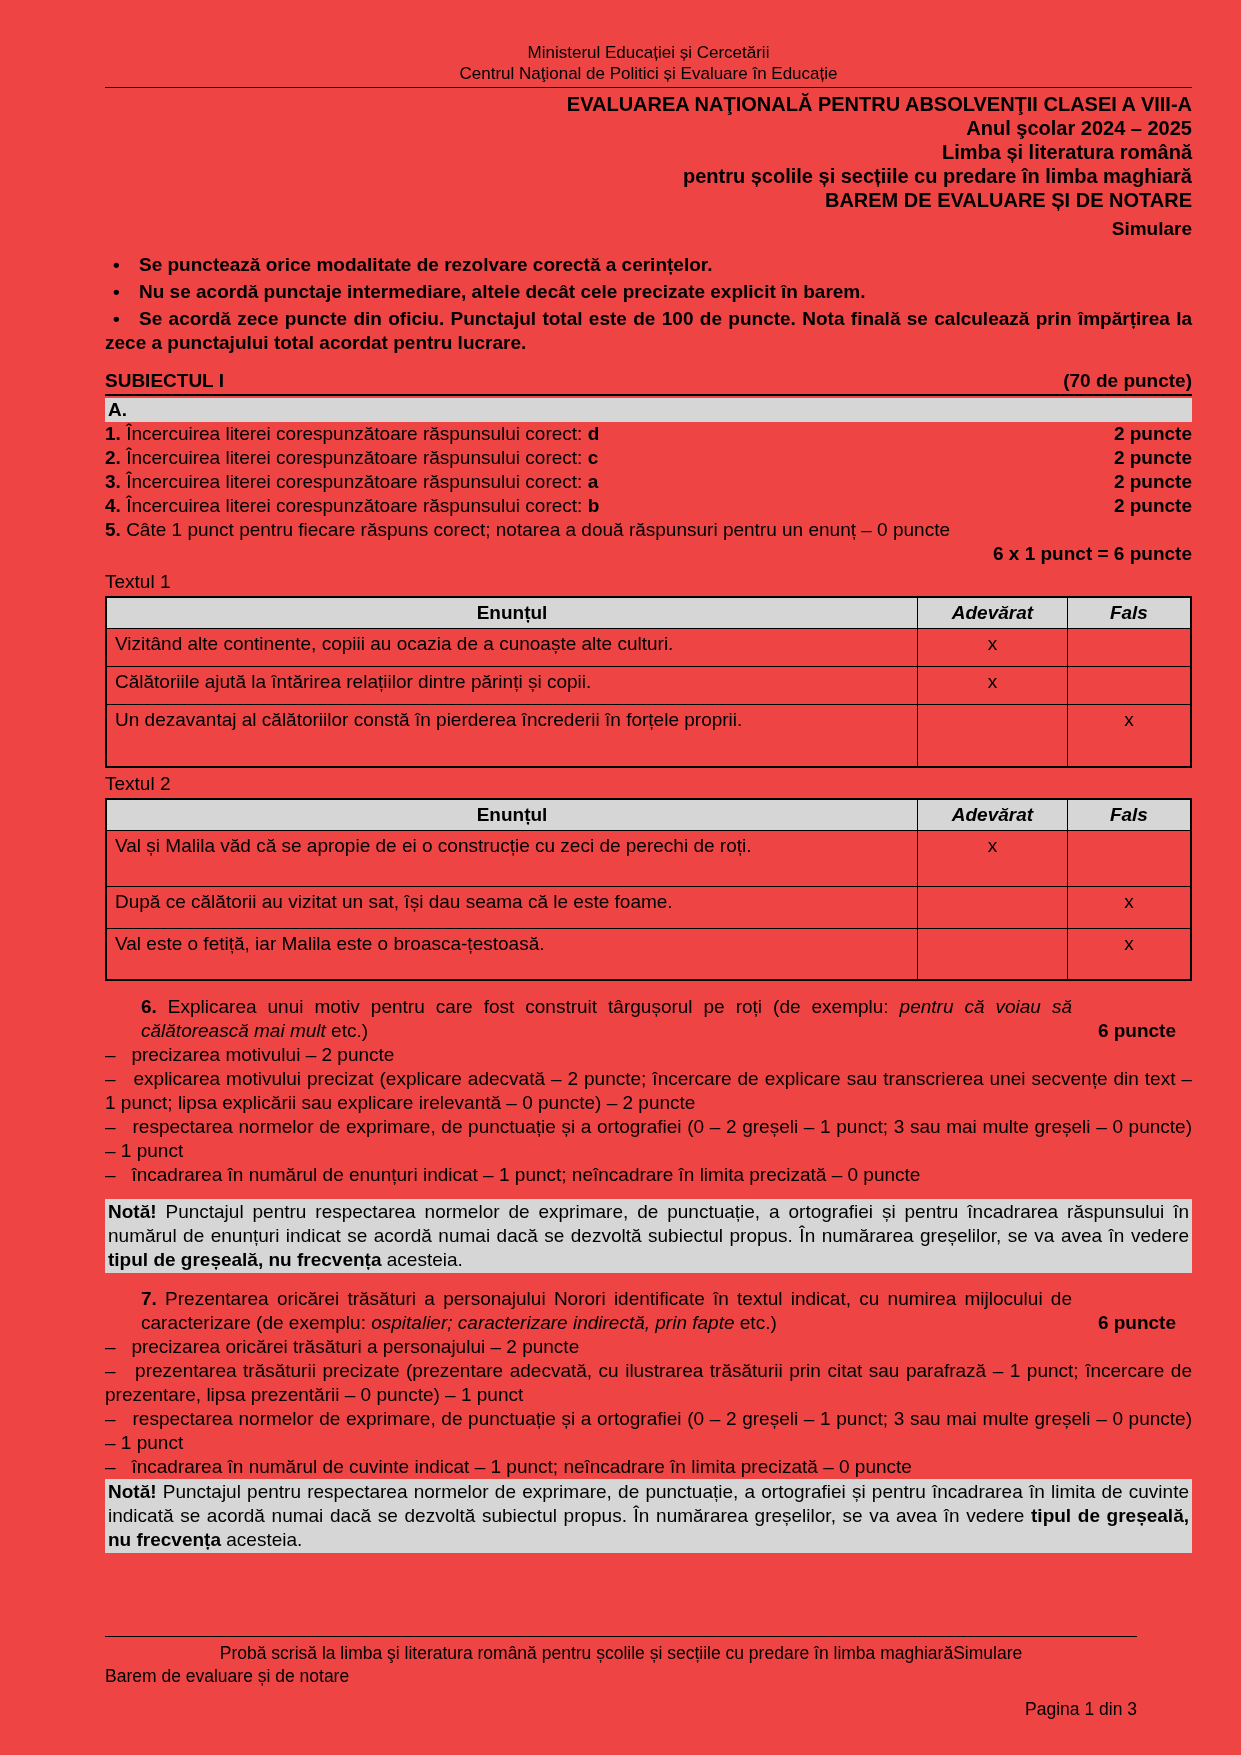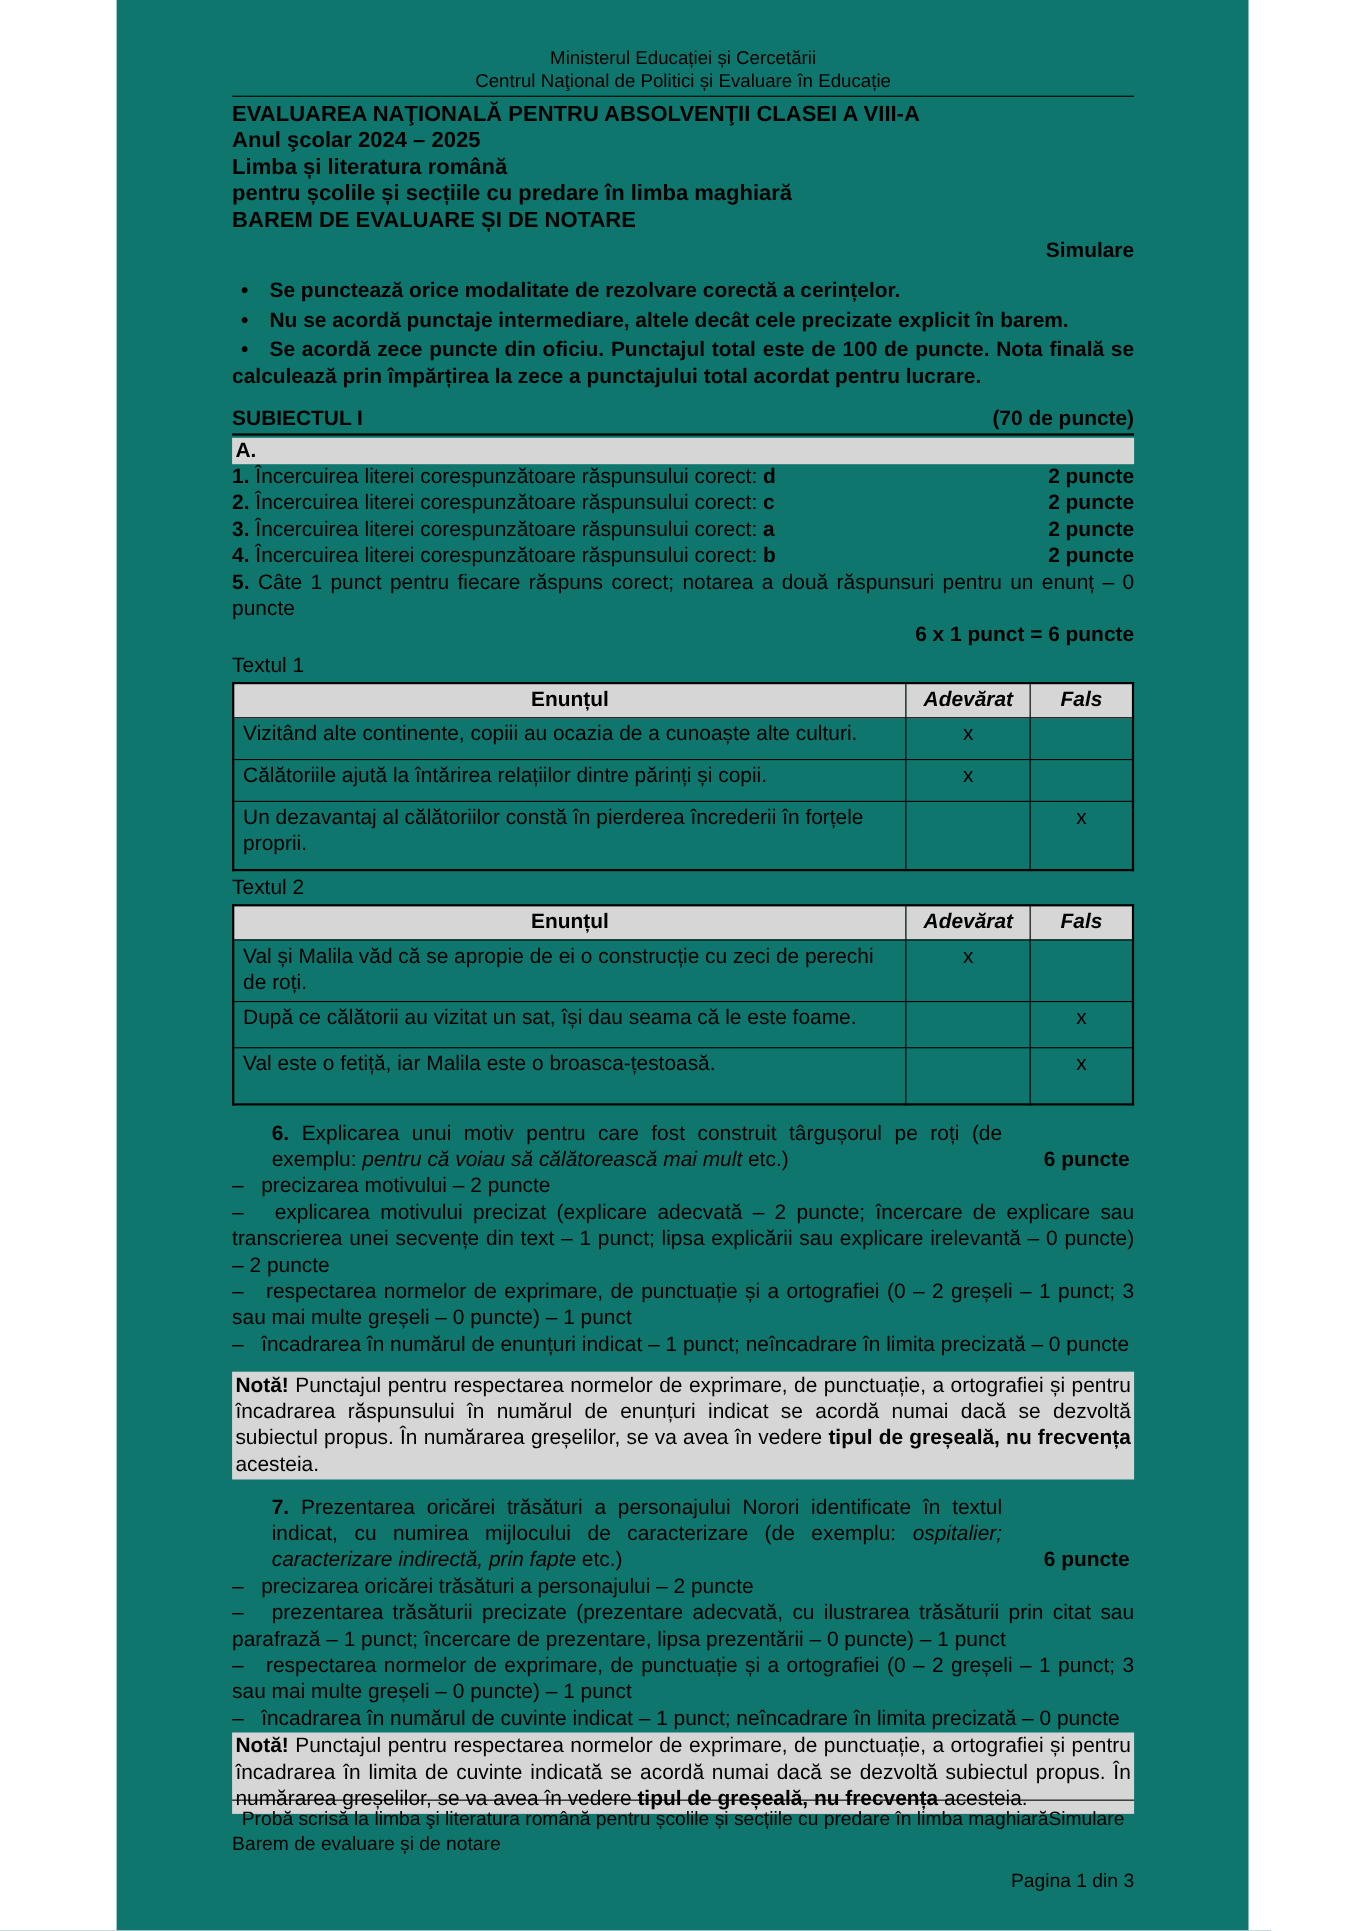--- a/index.html
+++ b/index.html
@@ -1,32 +1,32 @@
 <!DOCTYPE html>
 <html lang="ro"><head>
 <meta charset="utf-8">
 <style>
   * { box-sizing: border-box; }
   html, body { margin: 0; padding: 0; background: #ffffff; }
   .page {
     position: relative;
-    width: 1029px; height: 1755px;
+    width: 1241px; height: 1755px;
     margin: 0 auto;
-    background: #0f766e;
+    background: #ef4444;
     color: #000;
     font-family: "Liberation Sans", "DejaVu Sans", sans-serif;
     font-size: 19px;
     line-height: 24px;
-    padding: 42px 104px 0 105px;
+    padding: 42px 49px 0 105px;
     overflow: hidden;
   }
   
   .org-lines { text-align: center; font-size: 17px; line-height: 21px; }
   .header-rule { border: none; border-top: 1.5px solid #000; margin: 3px 0 4px 0; }
-  .title-block { text-align: left; font-weight: bold; font-size: 20px; line-height: 24px; }
+  .title-block { text-align: right; font-weight: bold; font-size: 20px; line-height: 24px; }
   .simulare-top { text-align: right; font-weight: bold; margin-top: 5px; }
   
   .rules { margin: 12px 0 0 0; padding: 0; list-style: none; font-weight: bold; text-align: justify; }
   .rules li { margin-bottom: 3px; }
   .bullet { display: inline-block; width: 34px; padding-left: 8px; }
   
   .subject-header { display: flex; justify-content: space-between; font-weight: bold; border-bottom: 2.5px solid #000; margin-top: 14px; padding-bottom: 1px; }
   .section-a { background: #d6d6d6; font-weight: bold; padding: 0 3px; margin-top: 2px; }
   .qline { display: flex; justify-content: space-between; }
   .qline .pts { font-weight: bold; white-space: nowrap; }
@@ -38,21 +38,21 @@
   table.tf th, table.tf td { border: 1.5px solid #000; vertical-align: top; padding: 3px 8px; }
   table.tf th { background: #d6d6d6; font-weight: bold; text-align: center; padding: 3px 4px; }
   th.th-af { font-style: italic; }
   td.c-statement { width: 74.8%; text-align: left; padding-left: 11px; }
   td.c-mark { text-align: center; }
   col.col-statement { width: 74.8%; }
   col.col-adevarat { width: 13.8%; }
   col.col-fals { width: 11.4%; }
   
   .item-block { position: relative; margin-top: 14px; margin-left: 36px; }
-  .pts-abs { position: absolute; right: 4px; bottom: 0; font-weight: bold; }
+  .pts-abs { position: absolute; right: 16px; bottom: 0; font-weight: bold; }
   .nota { background: #d6d6d6; text-align: justify; margin: 12px 0 0 0; padding: 1px 3px; }
   .nota.tight { margin-top: 0; }
   
   .footer { position: absolute; left: 105px; right: 104px; top: 1636px; font-size: 17.5px; line-height: 23px; }
   .footer-rule { border: none; border-top: 1.5px solid #000; margin: 0 0 5px 0; }
   .footer-row { display: flex; justify-content: center; }
   .footer-page { text-align: right; margin-top: 10px; }
 </style>
 </head>
 <body>

